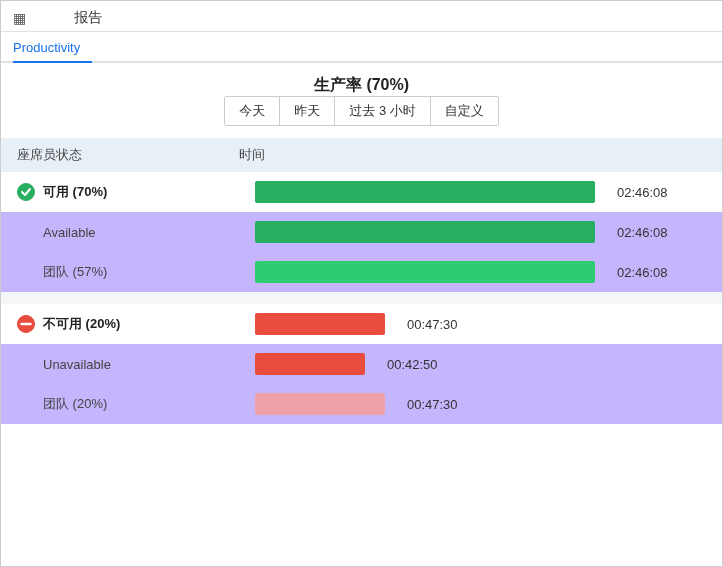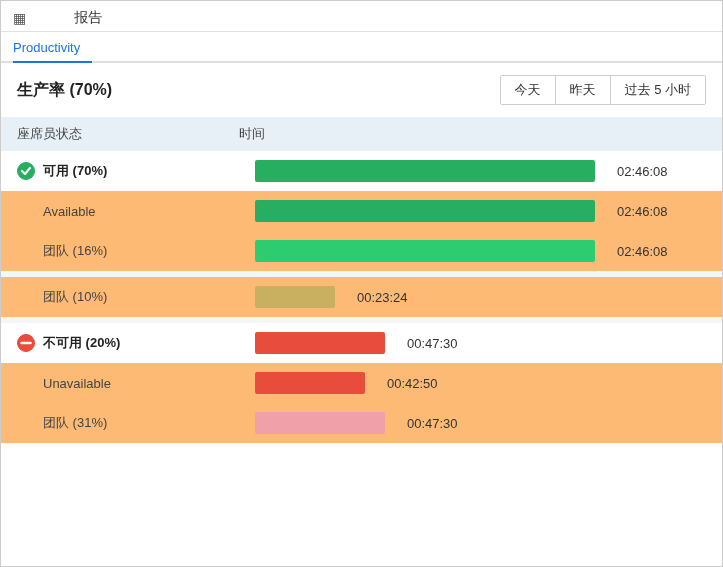--- a/index.html
+++ b/index.html
@@ -50,20 +50,21 @@
       border-bottom: 2px solid #1a73e8;
       font-weight: 500;
     }
 
     
     .productivity-header {
       display: flex;
       align-items: center;
       justify-content: space-between;
       padding: 12px 16px;
+      flex-direction: column;
     }
     .productivity-title {
       font-size: 16px;
       font-weight: bold;
       color: #222;
     }
     .time-filter-group {
       display: flex;
       gap: 0;
       border: 1px solid #ccc;
@@ -139,21 +140,21 @@
       height: 22px;
       border-radius: 2px;
       display: inline-block;
     }
     .bar-time {
       color: #333;
       font-size: 13px;
       white-space: nowrap;
     }
 
-    .row-sub td { background: #fdba74; }
+    .row-sub td { background: #c4b5fd; }
 
     
     .group-gap td {
       height: 6px;
       background: #f5f6f8;
       padding: 0;
     }
   </style>
 </head>
 <body>
@@ -165,21 +166,22 @@
 
 <div class="tabs">
   <div class="tab active">Productivity</div>
 </div>
 
 <div class="productivity-header">
   <span class="productivity-title">生产率 (70%)</span>
   <div class="time-filter-group">
     <button class="time-filter-btn">今天</button>
     <button class="time-filter-btn">昨天</button>
-    <button class="time-filter-btn">过去 5 小时</button>
+    <button class="time-filter-btn">过去 3 小时</button>
+    <button class="time-filter-btn">自定义</button>
   </div>
 </div>
 
 <table class="data-table">
   <thead>
     <tr class="table-header-row">
       <th>座席员状态</th>
       <th>时间</th>
     </tr>
   </thead>
@@ -209,43 +211,32 @@
       </td>
       <td>
         <div class="bar-cell">
           <div class="bar-container" style="width:340px;background:#27ae60;"></div>
           <span class="bar-time">02:46:08</span>
         </div>
       </td>
     </tr>
       <tr class="table-row row-sub">
       <td>
-        <span class="sub-label">团队 (16%)</span>
+        <span class="sub-label">团队 (57%)</span>
       </td>
       <td>
         <div class="bar-cell">
           <div class="bar-container" style="width:340px;background:#2ecc71;"></div>
           <span class="bar-time">02:46:08</span>
         </div>
       </td>
     </tr>
       <tr class="group-gap">
         <td colspan="2"></td>
       </tr>
-      <tr class="table-row row-sub">
-      <td>
-        <span class="sub-label">团队 (10%)</span>
-      </td>
-      <td>
-        <div class="bar-cell">
-          <div class="bar-container" style="width:80px;background:#c8b060;"></div>
-          <span class="bar-time">00:23:24</span>
-        </div>
-      </td>
-    </tr>
       <tr class="group-gap">
         <td colspan="2"></td>
       </tr>
       <tr class="table-row group-main">
     <td>
       <div class="status-cell">
         <span class="status-icon">
               <svg width="18" height="18" viewBox="0 0 18 18">
       <circle cx="9" cy="9" r="8.5" fill="#e74c3c" stroke="#e74c3c"></circle>
       <line x1="4.5" y1="9" x2="13.5" y2="9" stroke="white" stroke-width="2.5" stroke-linecap="round"></line>
@@ -267,21 +258,21 @@
       </td>
       <td>
         <div class="bar-cell">
           <div class="bar-container" style="width:110px;background:#e74c3c;"></div>
           <span class="bar-time">00:42:50</span>
         </div>
       </td>
     </tr>
       <tr class="table-row row-sub">
       <td>
-        <span class="sub-label">团队 (31%)</span>
+        <span class="sub-label">团队 (20%)</span>
       </td>
       <td>
         <div class="bar-cell">
           <div class="bar-container" style="width:130px;background:#f0a0a8;"></div>
           <span class="bar-time">00:47:30</span>
         </div>
       </td>
     </tr>
     </tbody>
 </table>

